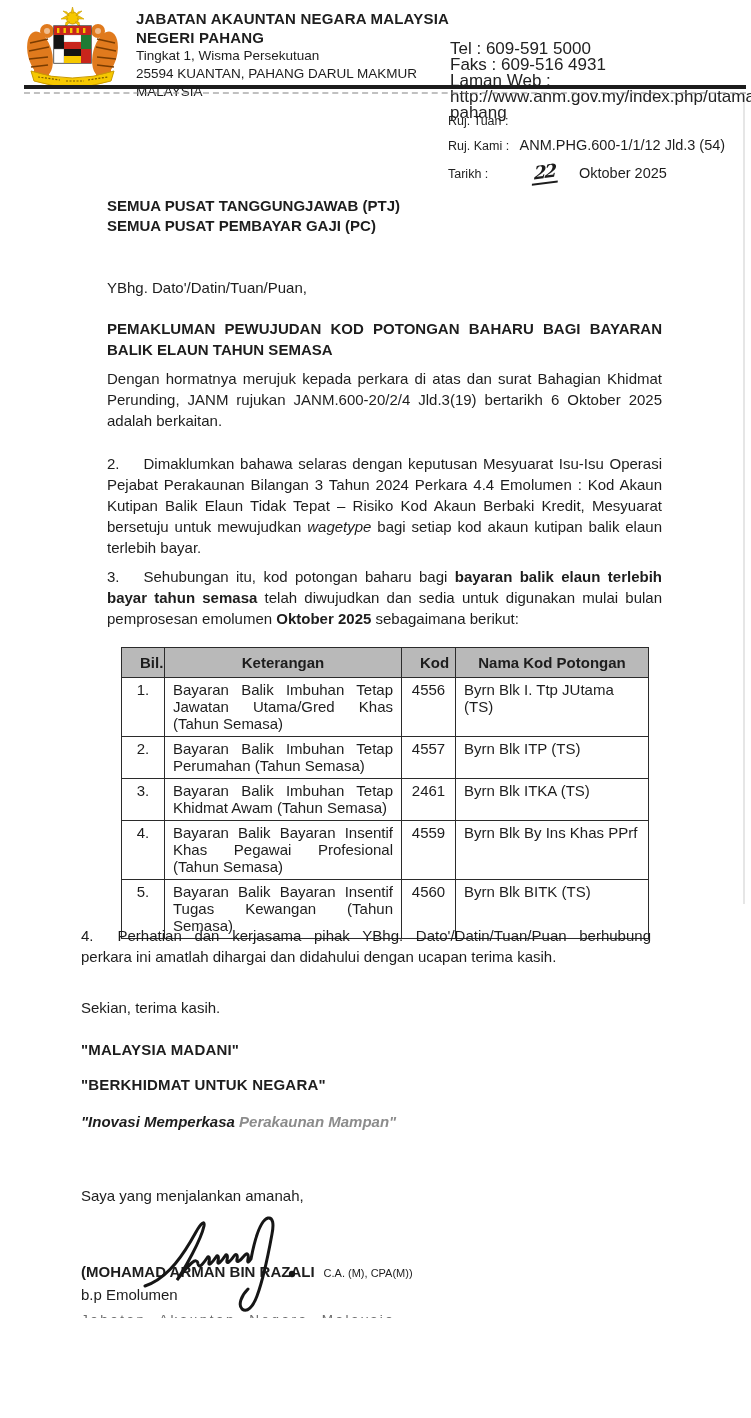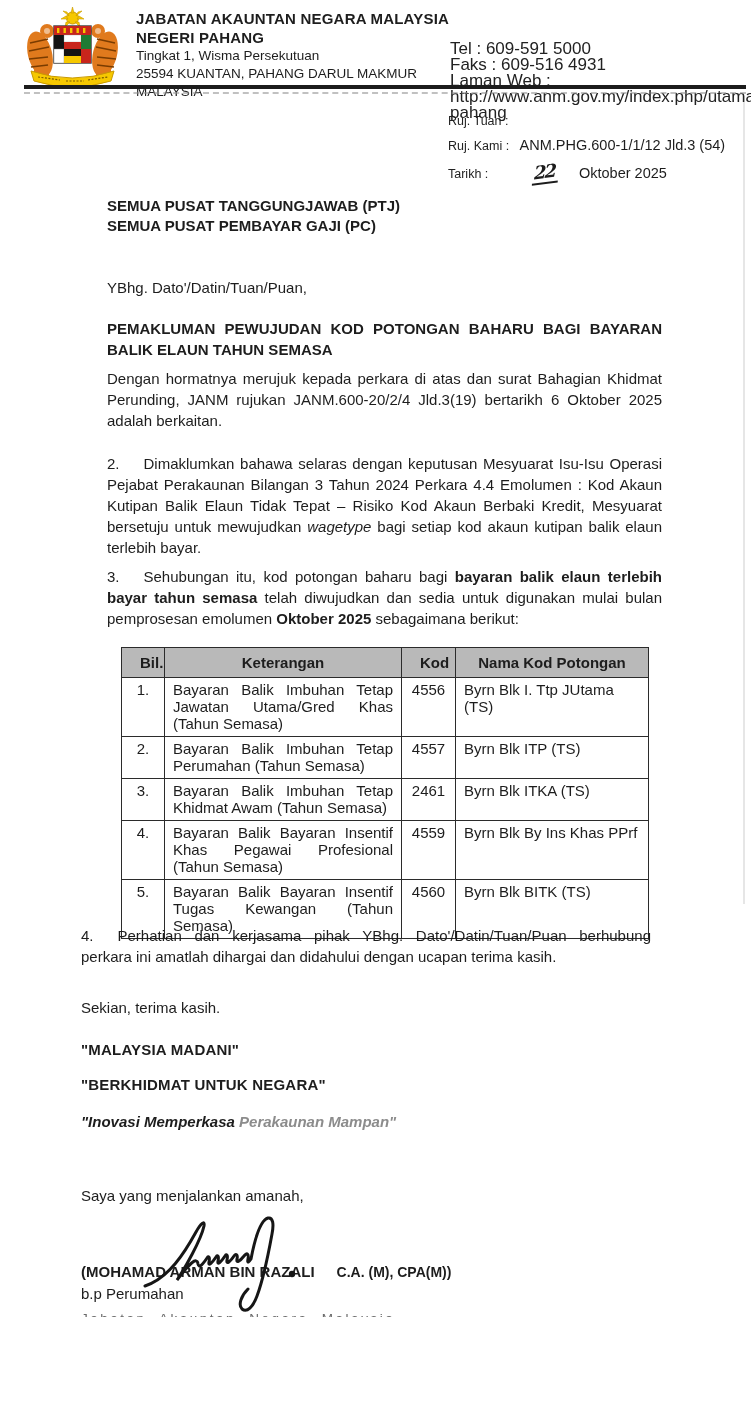--- a/index.html
+++ b/index.html
@@ -65,21 +65,21 @@
   .lower { position:absolute; left:81px; top:925px; width:570px; font-size:15px; }
   .p4 { line-height:21px; text-align:justify; text-align-last:left; }
   .sekian { margin-top:31px; line-height:20px; }
   .slogan1 { margin-top:22px; font-weight:bold; line-height:20px; letter-spacing:.2px; }
   .slogan2 { margin-top:15px; font-weight:bold; line-height:20px; letter-spacing:.2px; }
   .slogan3 { margin-top:17px; font-weight:bold; font-style:italic; line-height:20px; }
   .slogan3 .part2 { color:#8c8c8c; }
   .sig-intro { margin-top:54px; line-height:20px; }
   .sig-svg { position:absolute; left:60px; top:287px; pointer-events:none; }
   .sig-name { margin-top:56px; line-height:20px; font-weight:bold; }
-  .sig-cred { font-size:14px; font-weight:bold; margin-left:22px; }
+  .sig-cred { font-size:11px; font-weight:normal; margin-left:9px; }
   .sig-behalf { margin-top:2px; line-height:19px; }
   .clipped-line { margin-top:8px; height:6px; overflow:hidden; font-size:13.5px; color:#6a6a6a; letter-spacing:2.5px; word-spacing:7px; }
 </style>
 </head>
 <body>
 
 <div class="page">
 
   <div class="edge-shadow"></div>
 
@@ -252,17 +252,17 @@
     <div class="sig-intro">Saya yang menjalankan amanah,</div>
 
     <div class="sig-svg">
       <svg width="215" height="105" viewBox="0 0 215 105">
         <path d="M4,74 C28,66 44,40 55,20 C60,11 64,8 63,14 C60,28 44,56 36,68 C48,52 56,44 57,52 C58,57 62,52 66,46 C68,43 69,46 68,50 C67,55 71,51 75,45 C77,42 78,45 77,49 C76,54 80,50 84,44 C86,41 87,44 86,48 C85,53 89,50 93,44 C95,41 97,43 96,47 C95,52 99,49 103,44 C106,40 108,42 107,47 C106,52 108,50 110,47 C114,26 120,8 127,6 C132,5 133,12 131,22 C127,44 122,68 116,84 C112,95 106,101 101,97 C97,93 100,84 107,77" stroke="#161616" stroke-width="3" fill="none" stroke-linecap="round"></path>
         <circle cx="151" cy="62" r="3.2" fill="#161616"></circle>
       </svg>
     </div>
 
     <div class="sig-name"><span>(MOHAMAD ARMAN BIN RAZALI</span><span class="sig-cred">C.A. (M), CPA(M))</span></div>
-    <div class="sig-behalf">b.p Perumahan</div>
+    <div class="sig-behalf">b.p Emolumen</div>
     <div class="clipped-line">Jabatan Akauntan Negara Malaysia</div>
   </div>
 
 </div>
 
 </body></html>

